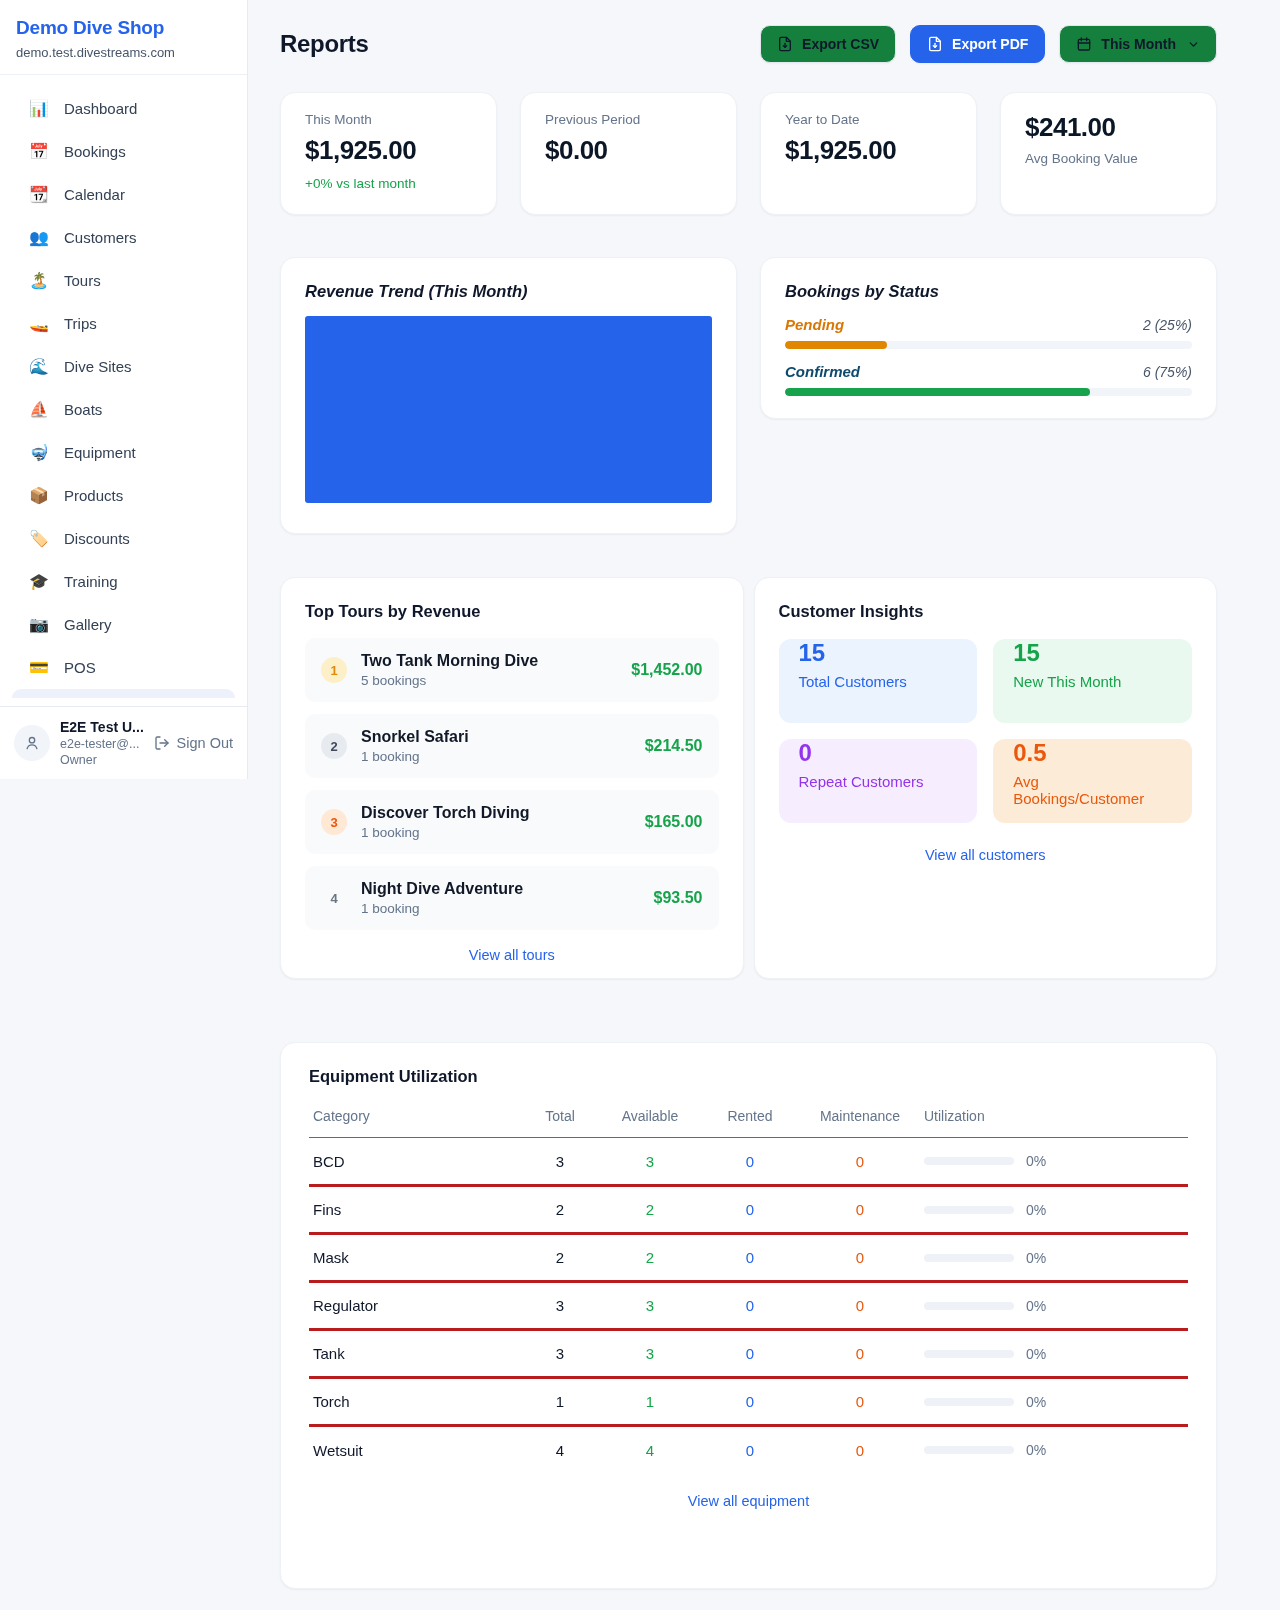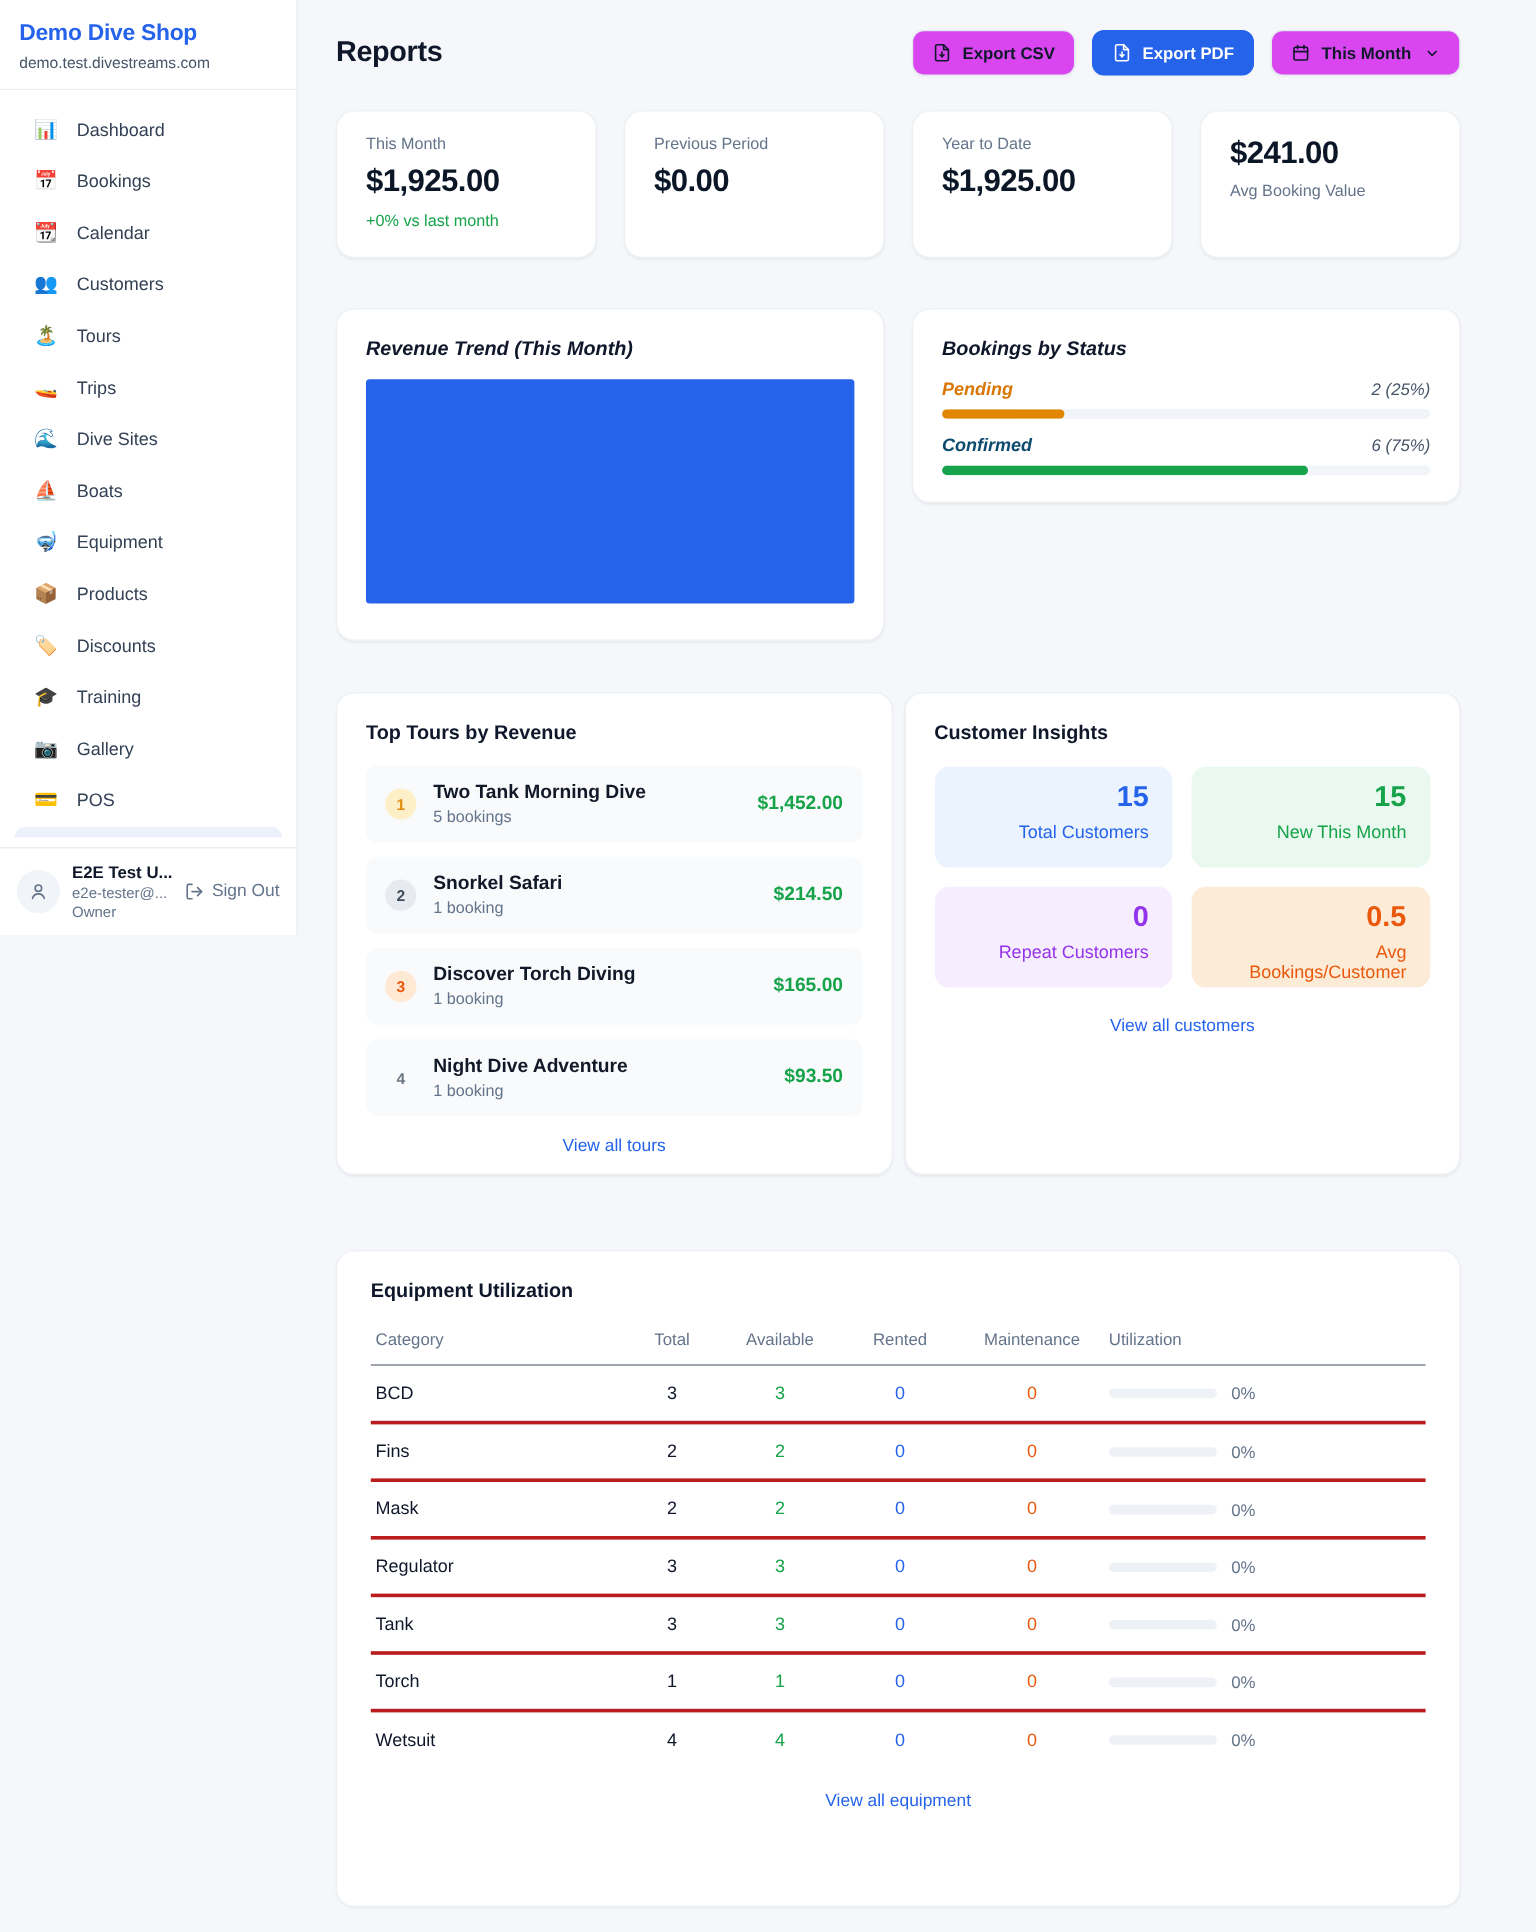--- a/index.html
+++ b/index.html
@@ -49,21 +49,21 @@
   }
   
   .main { margin-left:248px; padding:24px 63px 0 32px; }
   .page-header { display:flex; align-items:center; justify-content:space-between; height:40px; }
   .page-title { font-size:24px; font-weight:800; letter-spacing:-.3px;text-align:right; }
   .header-actions { display:flex; gap:14px; }
   .btn {
     display:flex; align-items:center; gap:9px;
     height:38px; padding:0 16px; border-radius:10px;
     font-size:14px; font-weight:700; cursor:pointer;
-    background:#d946ef; border:1px solid #e3e8ef; color:#0f172a;
+    background:#15803d; border:1px solid #e3e8ef; color:#0f172a;
     box-shadow:0 1px 2px rgba(16,24,40,.04);
   }
   .btn.primary { background:#2563eb; border-color:#2563eb; color:#fff; }
   .btn .chev { margin-left:2px; display:flex; }
   
   .card {
     background:#fff; border:1px solid #eef1f5; border-radius:15px;
     box-shadow:0 1px 2px rgba(16,24,40,.05);
   }
   .card-title { font-size:16.5px; font-weight:800; color:#0f172a; }
@@ -104,21 +104,21 @@
   .rank-2 { background:#e7ebf0; color:#3f4a5a; }
   .rank-3 { background:#ffe8d4; color:#ea580c; }
   .rank-4 { background:transparent; color:#6b7683; }
   .tour-info { flex:1; min-width:0; }
   .tour-name { font-size:16px; font-weight:700; color:#111827; }
   .tour-bookings { font-size:13.5px; color:#64748b; margin-top:3px; }
   .tour-rev { font-size:16px; font-weight:800; color:#16a34a; }
   .view-link { display:block; text-align:center; color:#2563eb; font-size:14.5px; margin-top:17px; cursor:pointer; text-decoration:none; }
   .insights-card { height:402px; padding:24px; }
   .tiles { margin-top:18px; display:grid; grid-template-columns:1fr 1fr; gap:16px; }
-  .tile { border-radius:12px; height:84px; padding:12px 20px;text-align:right; }
+  .tile { border-radius:12px; height:84px; padding:0 20px; }
   .tile-value { font-size:24px; font-weight:800; }
   .tile-label { font-size:15px; margin-top:6px; }
   .tile-blue   { background:#ebf3fe; } .tile-blue .tile-value, .tile-blue .tile-label { color:#2563eb; }
   .tile-green  { background:#e9f9ef; } .tile-green .tile-value, .tile-green .tile-label { color:#16a34a; }
   .tile-purple { background:#f6eefe; } .tile-purple .tile-value, .tile-purple .tile-label { color:#9333ea; }
   .tile-orange { background:#fcecd7; } .tile-orange .tile-value, .tile-orange .tile-label { color:#ea580c; }
   .insights-card .view-link { margin-top:24px; }
   
   .equip-card { margin-top:63px; height:547px; padding:24px 28px 0 28px; }
   table.equip { width:100%; border-collapse:collapse; margin-top:12px; }

